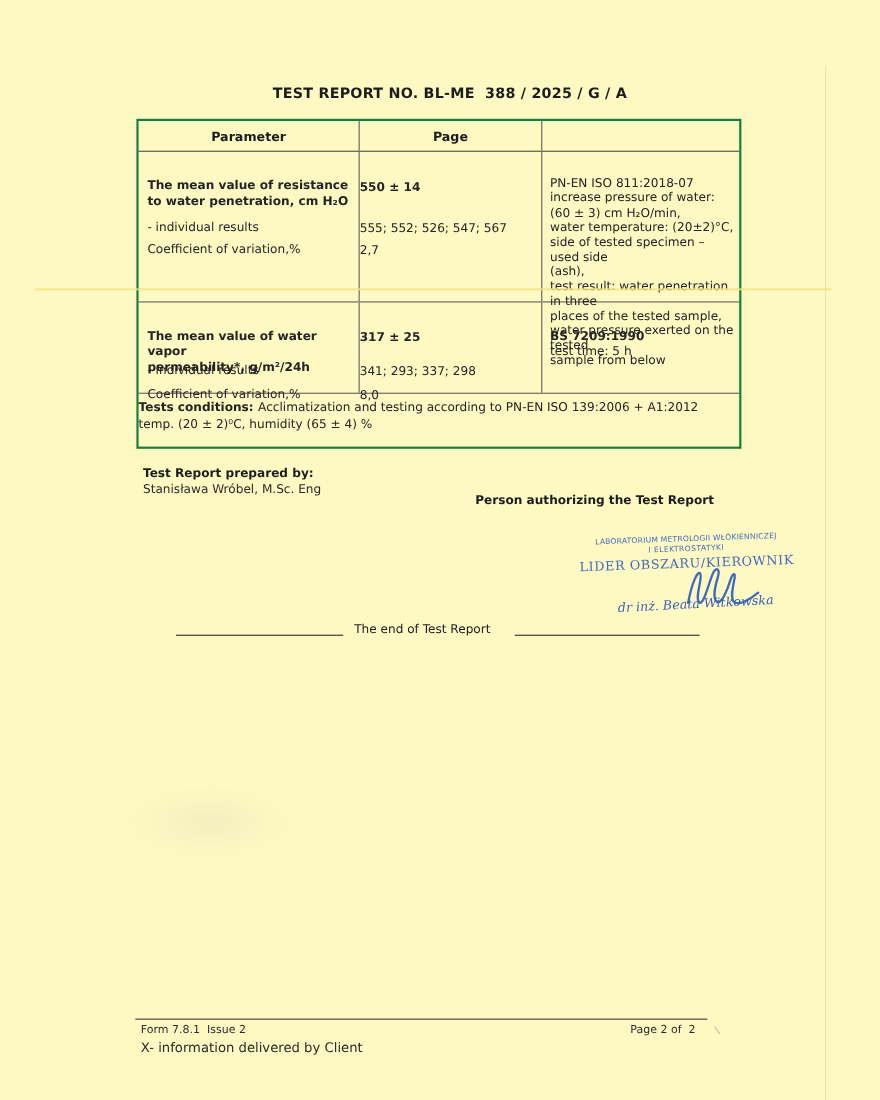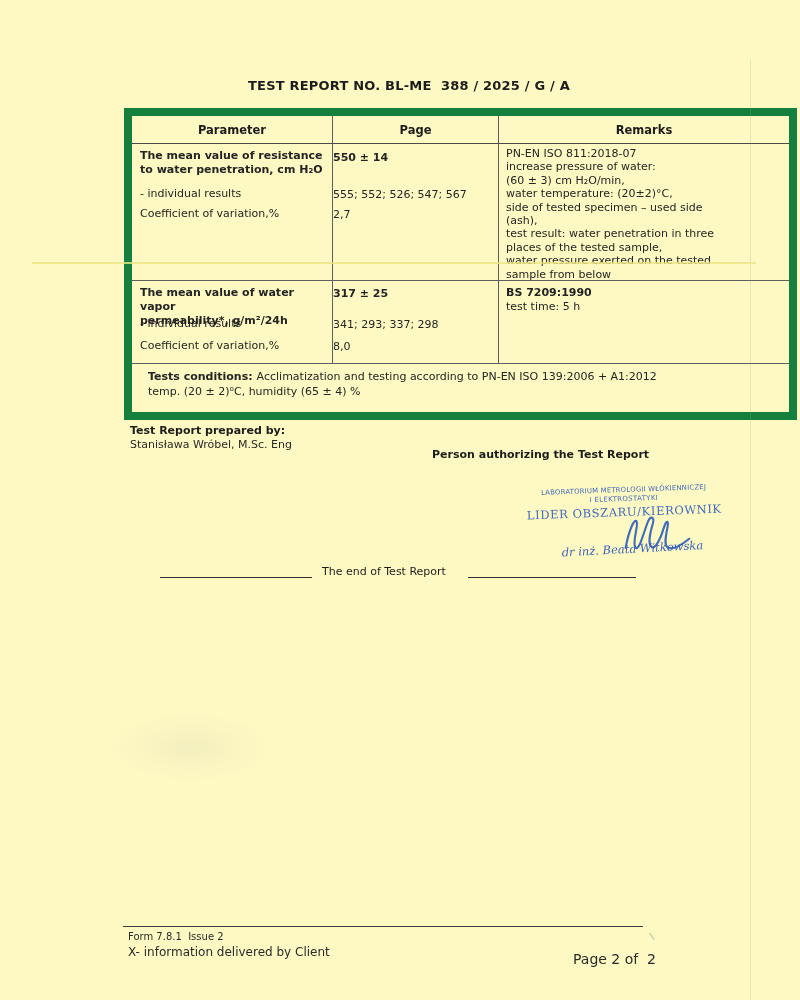--- a/index.html
+++ b/index.html
@@ -6,40 +6,40 @@
   .page{position:relative;width:800px;height:1000px;background:#fef9c3;overflow:hidden;
         font-family:"DejaVu Sans","Liberation Sans",sans-serif;color:#222;}
   .b{font-weight:bold;}
   .pre{white-space:pre-line;}
   .prex{white-space:pre;}
 
   .title{position:absolute;top:78px;left:0;width:800px;text-align:center;text-indent:18px;
          font-size:13px;font-weight:bold;color:#1c1c1c;letter-spacing:.2px;}
 
   
-  .tbl{position:absolute;left:124px;top:108px;width:673px;border:8px solid #15803d;box-sizing:border-box;background:transparent;}
+  .tbl{position:absolute;left:124px;top:108px;width:550px;border:2px solid #15803d;box-sizing:border-box;background:transparent;}
   .thead,.trow{display:grid;grid-template-columns:201px 166px 1fr;}
   .thead{height:27px;border-bottom:1.5px solid #4a4a4a;}
   .th{display:flex;align-items:center;justify-content:center;font-weight:bold;font-size:11.5px;color:#1c1c1c;}
   .c1x{border-right:1px solid #5f5f5f;}
   .td{position:relative;box-sizing:border-box;}
   .r1{height:136px;border-bottom:1px solid #5f5f5f;}
   .r2{height:82px;border-bottom:1px solid #5f5f5f;}
-  .td>div{position:absolute;font-size:11px;color:#242424;}
+  .td>div{position:absolute;font-size:11px;color:#242424;margin-top:19px;}
   .p-head{left:8px;line-height:14px;}
   .p-ind,.p-cv{left:8px;}
   .ctr>div{left:0;right:0;text-align:left;}
   .r1 .p-head{top:5px}.r1 .p-ind{top:43px}.r1 .p-cv{top:63px}
   .r1 .v-mean{top:7px}.r1 .v-ind{top:44px}.r1 .v-cv{top:64px}
   .r2 .p-head{top:5px}.r2 .p-ind{top:36px}.r2 .p-cv{top:58px}
   .r2 .v-mean{top:6px}.r2 .v-ind{top:37px}.r2 .v-cv{top:59px}
   .rem{left:7px;right:4px;top:3px;font-size:10.8px;line-height:13.4px;color:#242424;}
   .rem-std{left:7px;top:5px;font-weight:bold;}
   .rem-detail{left:7px;top:19px;font-size:10.8px;}
-  .tcond{min-height:48px;box-sizing:border-box;padding:6px 8px 4px 16px;font-size:11px;line-height:14.5px;color:#242424;}
+  .tcond{min-height:48px;box-sizing:border-box;padding:6px 8px 4px 0;font-size:11px;line-height:14.5px;color:#242424;}
   .cond-text{margin-left:4px;}
 
   .prep-label{position:absolute;left:130px;top:424px;font-size:11px;font-weight:bold;color:#1c1c1c;}
   .prep-name{position:absolute;left:130px;top:438px;font-size:11px;color:#2a2a2a;}
   .auth-label{position:absolute;left:432px;top:448px;font-size:11px;font-weight:bold;color:#1c1c1c;}
 
   
   .stamp{position:absolute;left:526px;top:486px;width:196px;transform:rotate(-2deg);color:#3e6bbd;}
   .st1{font-size:6.9px;text-align:center;letter-spacing:.2px;white-space:nowrap;}
   .st2{font-size:6.9px;text-align:center;letter-spacing:.4px;margin-top:1px;}
@@ -49,41 +49,40 @@
   .sig-name{position:absolute;left:34px;top:56px;font-family:"DejaVu Serif","Liberation Serif",serif;
             font-style:italic;font-size:11.5px;transform:rotate(-1deg);white-space:nowrap;color:#3a63b6;}
 
   .end-rule-l{position:absolute;left:160px;top:577px;width:152px;border-top:1.5px solid #2e2e2e;}
   .end-text{position:absolute;left:322px;top:565px;font-size:11px;font-weight:normal;color:#1c1c1c;}
   .end-rule-r{position:absolute;left:468px;top:577px;width:168px;border-top:1.5px solid #2e2e2e;}
 
   .foot-rule{position:absolute;left:123px;top:926px;width:520px;border-top:1.5px solid #3a3a3a;}
   .foot-form{position:absolute;left:128px;top:931px;font-size:10px;color:#2a2a2a;}
   .foot-note{position:absolute;left:128px;top:945px;font-size:12px;color:#2a2a2a;}
-  .foot-page{position:absolute;left:573px;top:951px;font-size:14px;color:#2a2a2a;}
+  .foot-page{position:absolute;left:573px;top:931px;font-size:10px;color:#2a2a2a;}
 
   
   .yellow-line{position:absolute;left:32px;top:262px;width:724px;height:2px;background:#ede585;opacity:.8;z-index:5;}
   .edge-line{position:absolute;left:750px;top:60px;width:1px;height:940px;background:#9a9a9a;opacity:.22;}
   .smudge{position:absolute;left:110px;top:712px;width:160px;height:70px;border-radius:50%;
           background:radial-gradient(ellipse at center, rgba(150,150,150,.10), rgba(150,150,150,0) 70%);}
   .tick-mark{position:absolute;left:648px;top:936px;width:8px;height:1px;background:#8a8a8a;opacity:.6;transform:rotate(55deg);}
 </style>
 </head>
 <body>
 
 <div class="page">
 
   <div class="title prex">TEST REPORT NO. BL-ME  388 / 2025 / G / A</div>
 
   <div class="tbl">
     <div class="thead">
       <div class="th c1x">Parameter</div>
       <div class="th c1x">Page</div>
-      <div class="th">Remarks</div>
     </div>
 
     <div class="trow r1">
       <div class="td c1x">
         <div class="b pre p-head">The mean value of resistance
 to water penetration, cm H₂O</div>
         <div class="p-ind">- individual results</div>
         <div class="p-cv">Coefficient of variation,%</div>
       </div>
       <div class="td c1x ctr">

